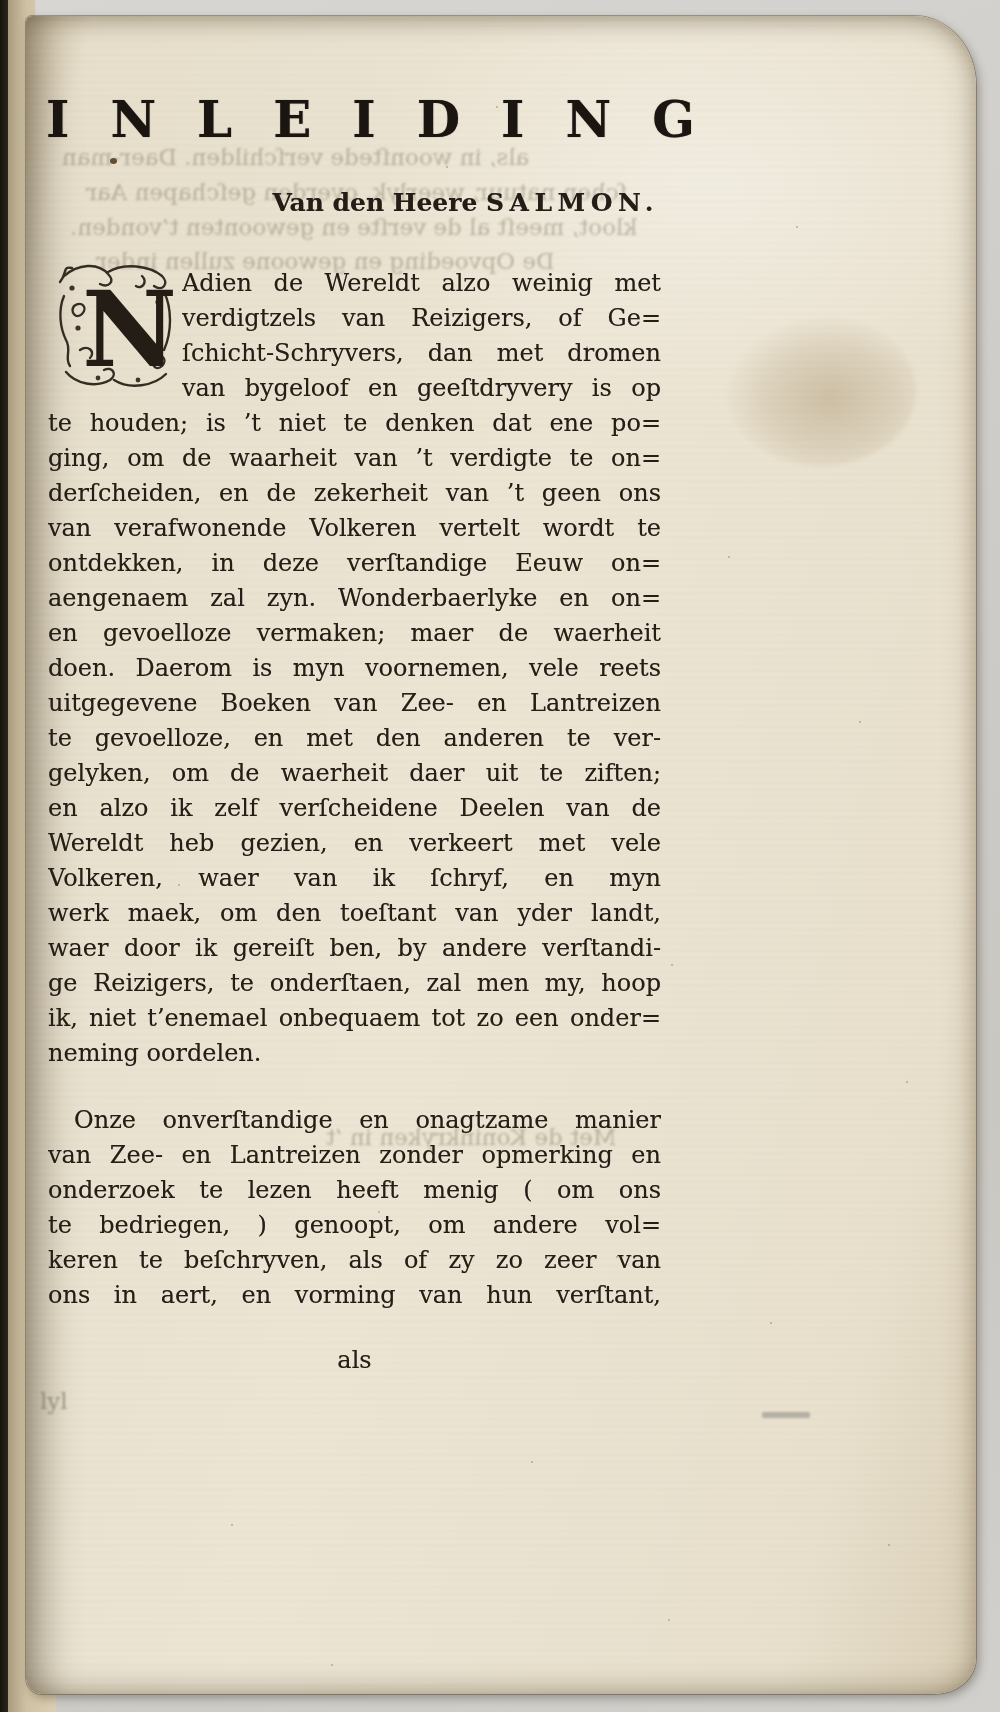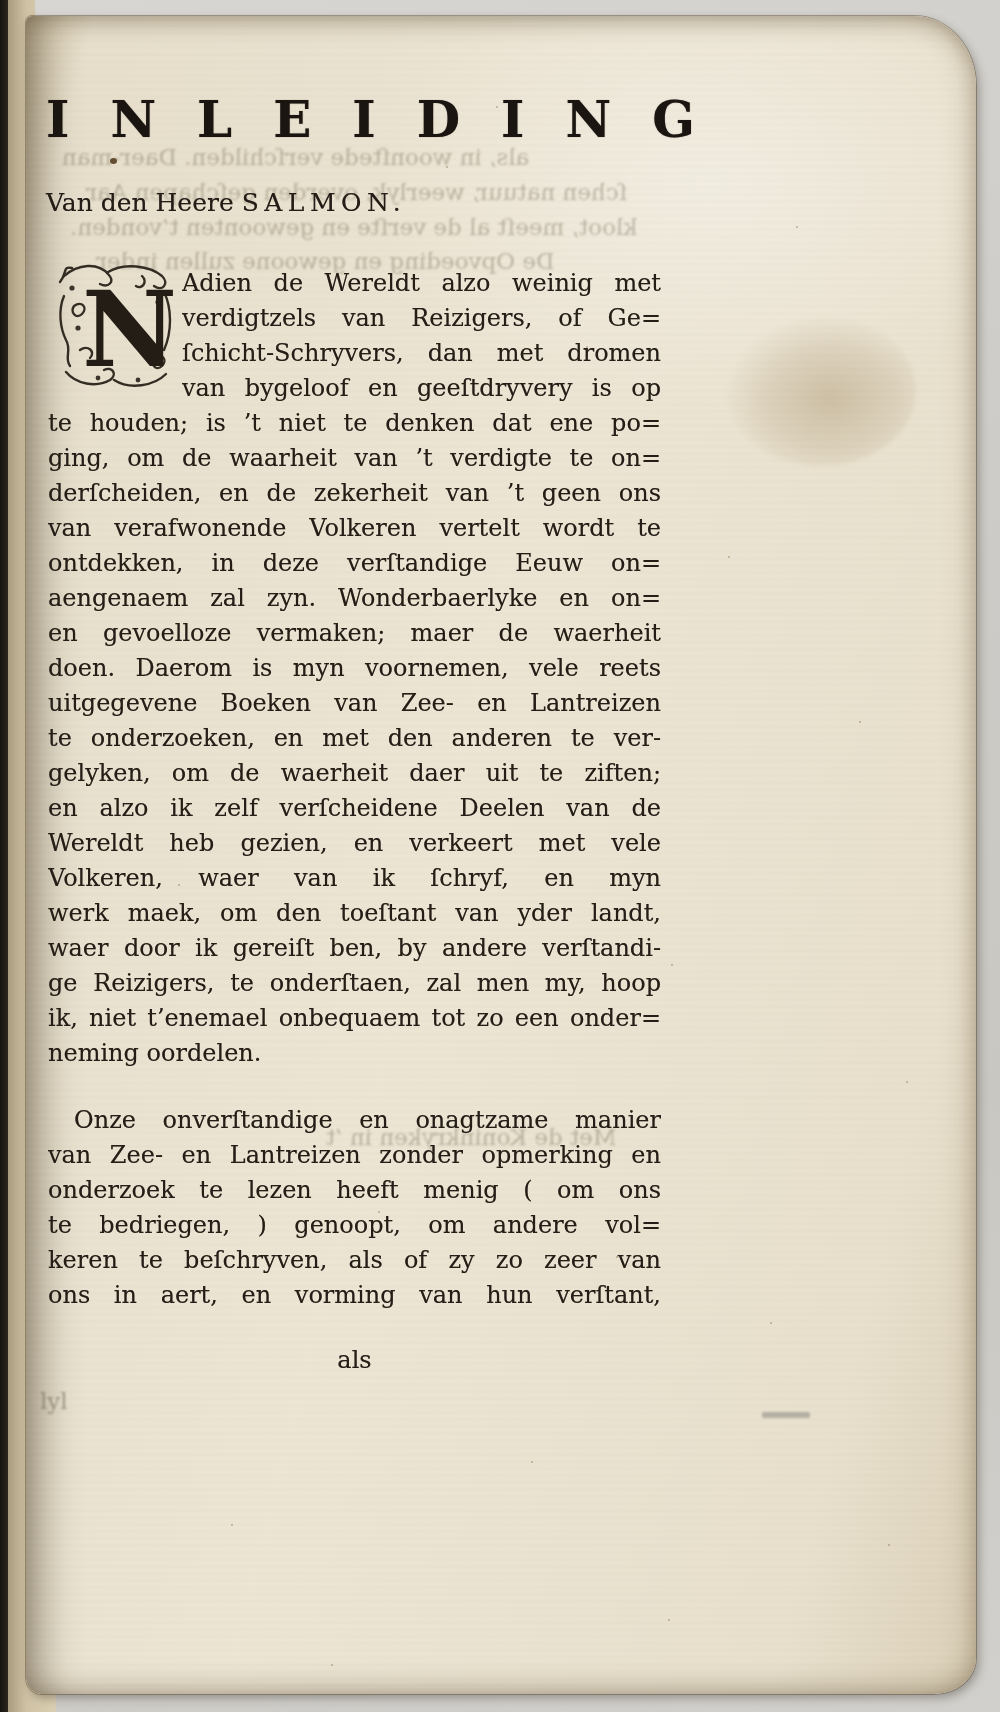--- a/index.html
+++ b/index.html
@@ -27,22 +27,22 @@
       inset 30px 0 38px -16px rgba(72,58,36,.5),
       inset -16px 0 30px -14px rgba(110,90,60,.38),
       inset 0 14px 26px -14px rgba(95,78,52,.42),
       inset 0 -16px 30px -16px rgba(110,92,62,.35);
     overflow:hidden;}
   .grain{position:absolute;inset:0;pointer-events:none;opacity:.5;
     background:repeating-linear-gradient(0deg,rgba(120,100,70,.03) 0 3px,rgba(255,255,255,.02) 3px 7px);}
   .title{position:absolute;left:20px;top:74px;width:613px;white-space:nowrap;
     font-size:50px;font-weight:bold;letter-spacing:.82em;color:#1b1511;
     text-shadow:0 0 1px rgba(27,21,17,.55);}
-  .subtitle{position:absolute;left:20px;top:172px;width:613px;text-align:left;
-    font-size:25px;color:#241d17;text-shadow:0 0 .5px rgba(30,24,18,.5);}
+  .subtitle{position:absolute;left:20px;top:172px;width:613px;text-align:right;
+    font-size:25px;color:#241d17;text-shadow:0 0 .5px rgba(30,24,18,.5);font-weight:bold;}
   .subtitle .name{letter-spacing:.22em;}
   .bodytext{position:absolute;left:22px;top:250px;width:613px;
     font-size:24px;color:#241e17;text-shadow:0 0 .5px rgba(30,24,18,.45);}
   .line{height:35px;line-height:35px;text-align:justify;text-align-last:justify;overflow:hidden;}
   .opening{margin-left:134px;}
   .short{text-align-last:left;}
   .p2 .line:first-child{text-indent:26px;margin-top:32px;}
   .dropcap{position:absolute;left:32px;top:246px;width:120px;height:128px;}
   .catchword{margin-top:30px;text-align:center;height:35px;line-height:35px;}
   
@@ -132,21 +132,21 @@
     <div id="para1">
         <div class="line">te houden; is ’t niet te denken dat ene po=</div>
         <div class="line">ging, om de waarheit van ’t verdigte te on=</div>
         <div class="line">derſcheiden, en de zekerheit van ’t geen ons</div>
         <div class="line">van verafwonende Volkeren vertelt wordt te</div>
         <div class="line">ontdekken, in deze verſtandige Eeuw on=</div>
         <div class="line">aengenaem zal zyn. Wonderbaerlyke en on=</div>
         <div class="line">en gevoelloze vermaken; maer de waerheit</div>
         <div class="line">doen. Daerom is myn voornemen, vele reets</div>
         <div class="line">uitgegevene Boeken van Zee- en Lantreizen</div>
-        <div class="line">te onderzoeken, en met den anderen te ver-</div>
+        <div class="line">te gevoelloze, en met den anderen te ver-</div>
         <div class="line">gelyken, om de waerheit daer uit te ziften;</div>
         <div class="line">en alzo ik zelf verſcheidene Deelen van de</div>
         <div class="line">Wereldt heb gezien, en verkeert met vele</div>
         <div class="line">Volkeren, waer van ik ſchryf, en myn</div>
         <div class="line">werk maek, om den toeſtant van yder landt,</div>
         <div class="line">waer door ik gereiſt ben, by andere verſtandi-</div>
         <div class="line">ge Reizigers, te onderſtaen, zal men my, hoop</div>
         <div class="line">ik, niet t’enemael onbequaem tot zo een onder=</div>
         <div class="line short">neming oordelen.</div>
       </div>

